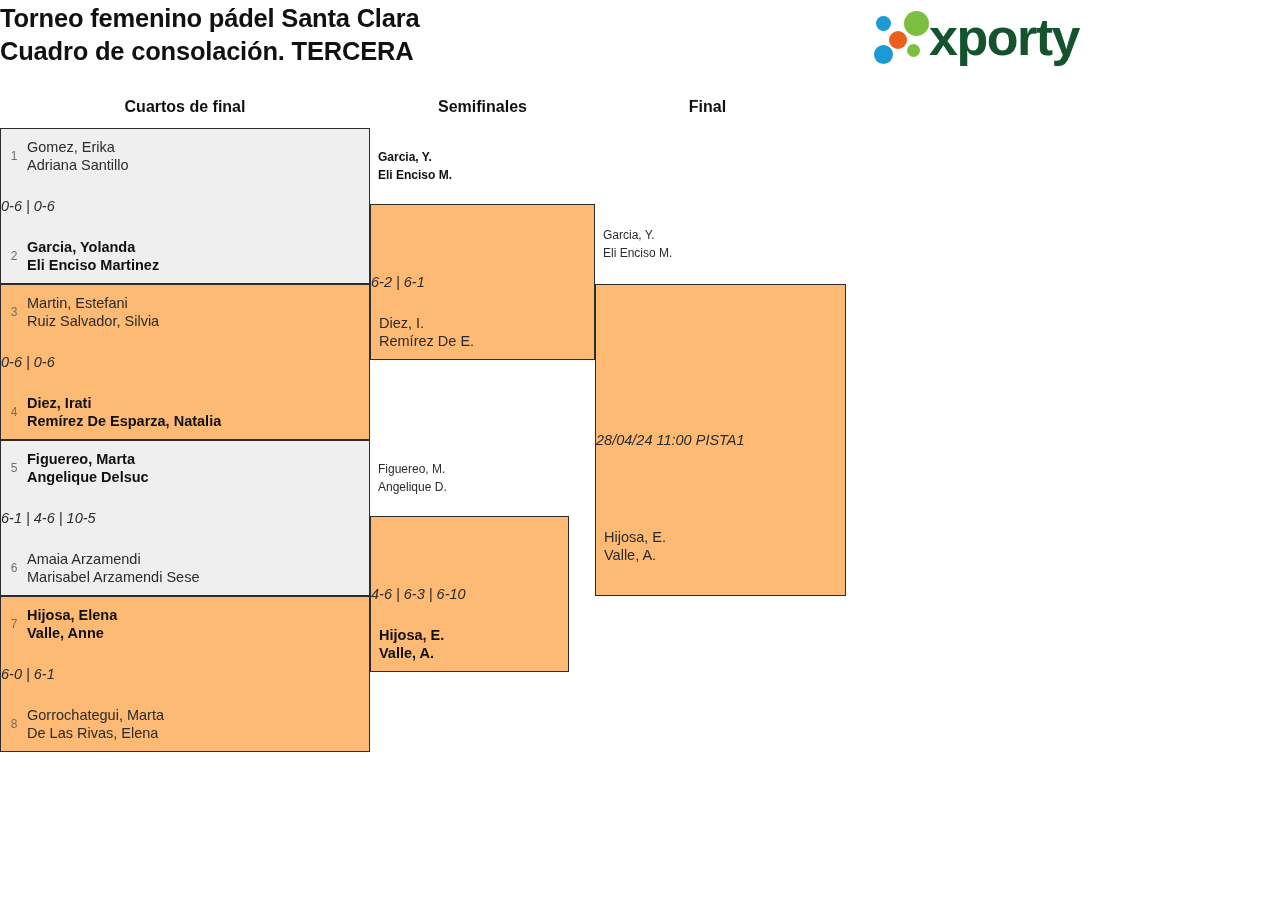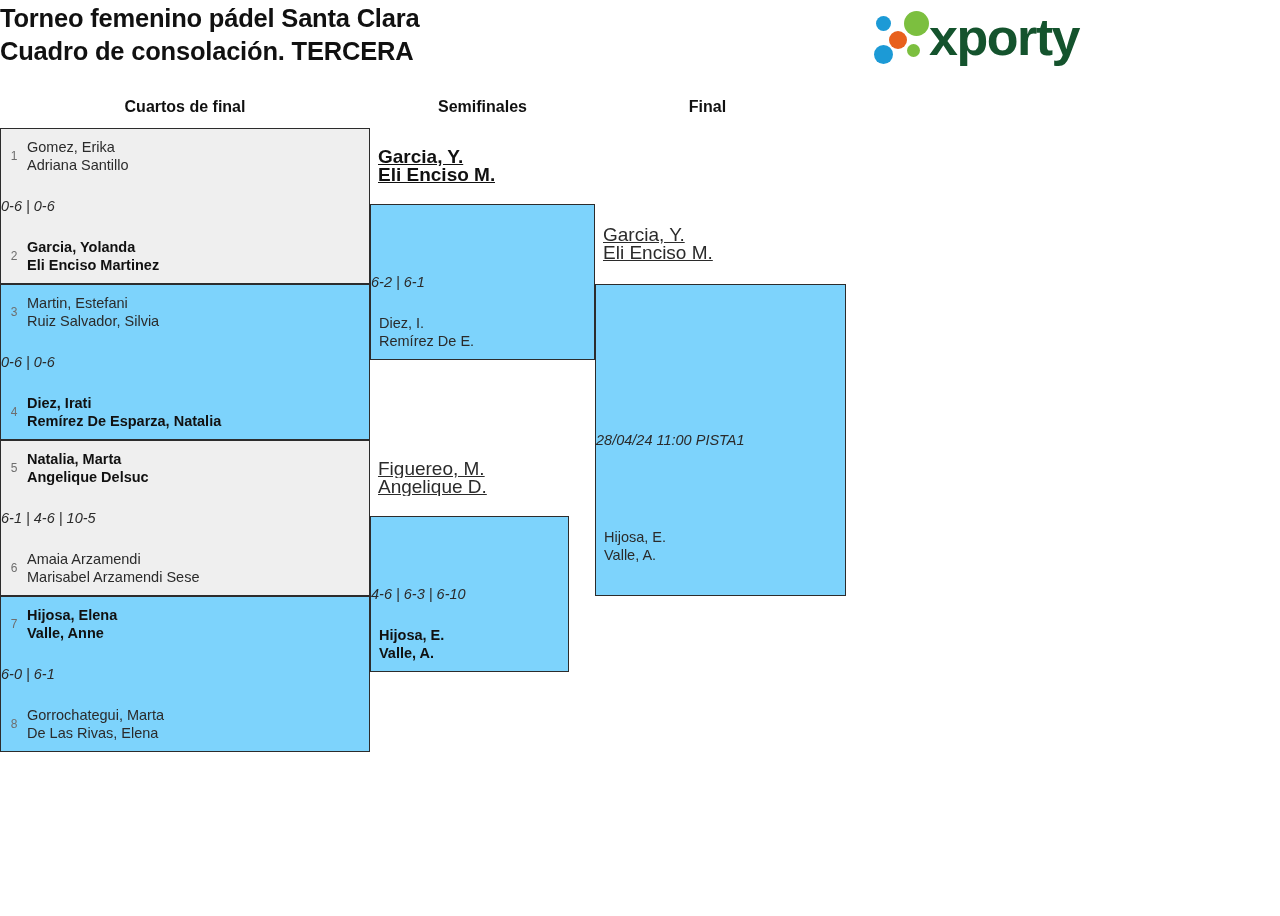--- a/index.html
+++ b/index.html
@@ -89,21 +89,21 @@
   .rh-qf  { left: 0px;   width: 370px; }
   .rh-sf  { left: 370px; width: 225px; }
   .rh-fin { left: 595px; width: 225px; }
 
   
   .match {
     position: absolute;
     border: 1px solid #2c2c2c;
   }
   .match.shade { background: #efefef; }
-  .match.plain { background: #7dd3fc; }
+  .match.plain { background: #fdba74; }
 
   .team {
     position: absolute;
     left: 0;
     width: 100%;
     padding-left: 26px;
     padding-right: 8px;
     line-height: 18px;
     font-size: 14.5px;
     color: #2b2b2b;
@@ -137,25 +137,24 @@
     color: #2b2b2b;
     line-height: 18px;
     white-space: nowrap;
     font-style: italic;
   }
   .score.pending { color: #2b2b2b; }
 
   
   .advancer {
     position: absolute;
-    font-size: 19px;
+    font-size: 12px;
     line-height: 18px;
     color: #2b2b2b;
     white-space: nowrap;
-    text-decoration: underline;
   }
   .advancer.winner { font-weight: 700; color: #111111; }
   .advancer .team-line { display: block; }
 </style>
 </head>
 <body>
 
 <div class="page-header">
   <div class="title-block">
     <span class="title-line">Torneo femenino pádel Santa Clara</span>
@@ -204,21 +203,21 @@
     <div class="team bottom winner">
       <span class="seed">4</span>
       <span class="team-line">Diez, Irati</span>
       <span class="team-line">Remírez De Esparza, Natalia</span>
     </div>
   </div>
 
   <div class="match shade" style="left:0px; top:440px; width:370px; height:156px;">
     <div class="team top winner">
       <span class="seed">5</span>
-      <span class="team-line">Natalia, Marta</span>
+      <span class="team-line">Figuereo, Marta</span>
       <span class="team-line">Angelique Delsuc</span>
     </div>
     <div class="score">6-1 | 4-6 | 10-5</div>
     <div class="team bottom">
       <span class="seed">6</span>
       <span class="team-line">Amaia Arzamendi</span>
       <span class="team-line">Marisabel Arzamendi Sese</span>
     </div>
   </div>
 

